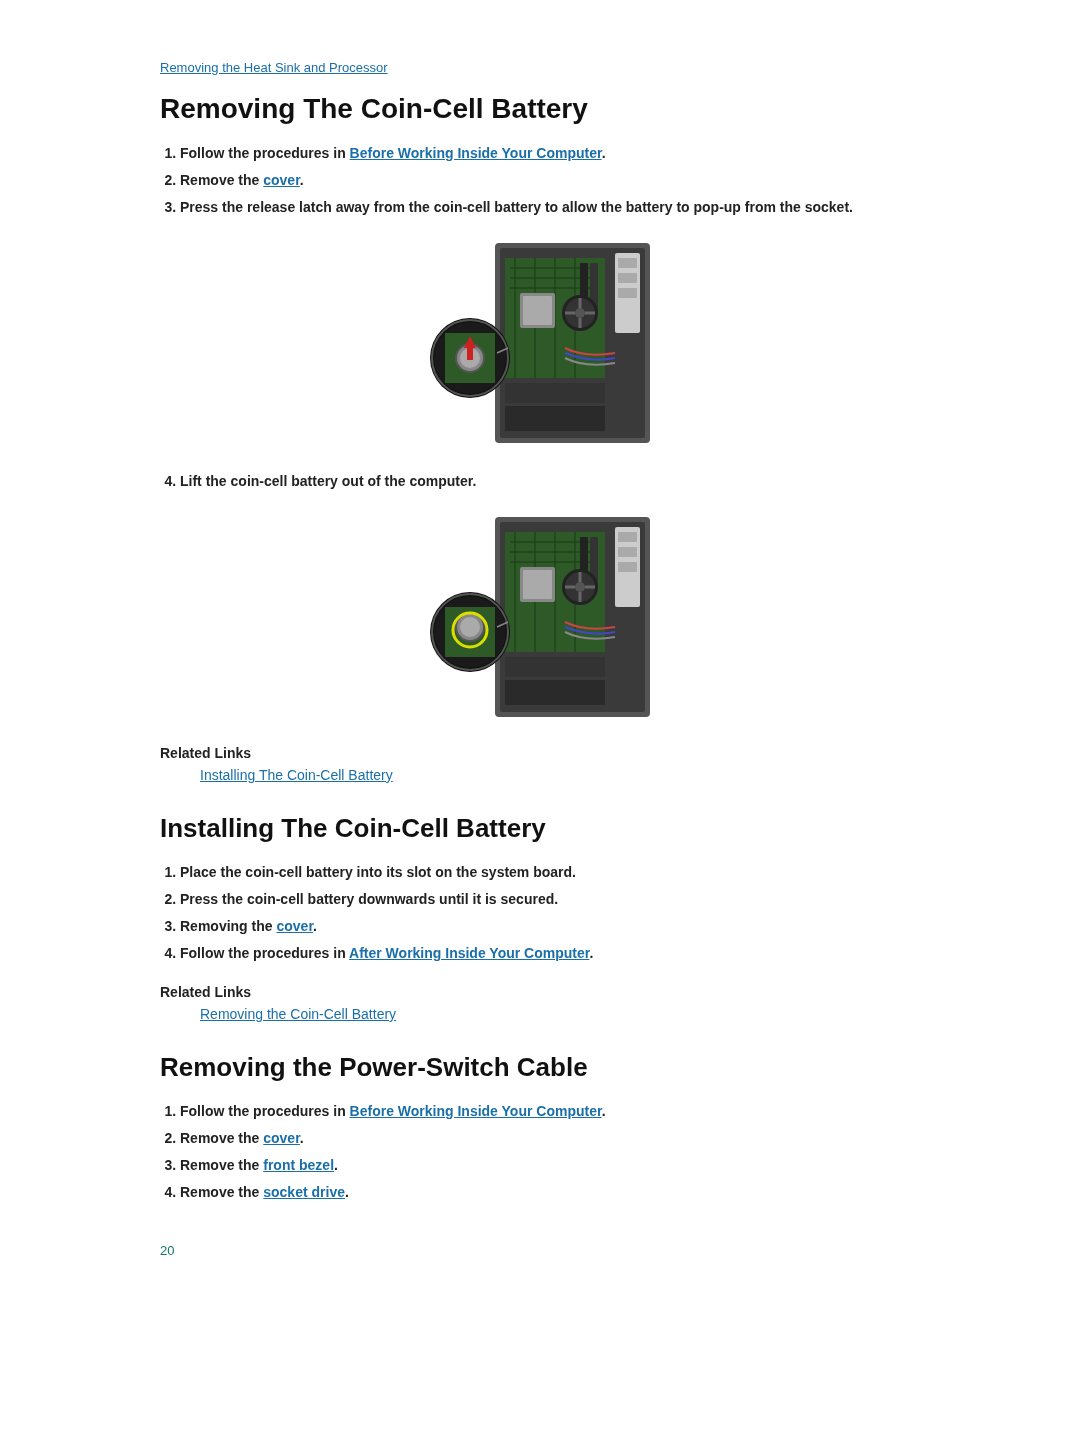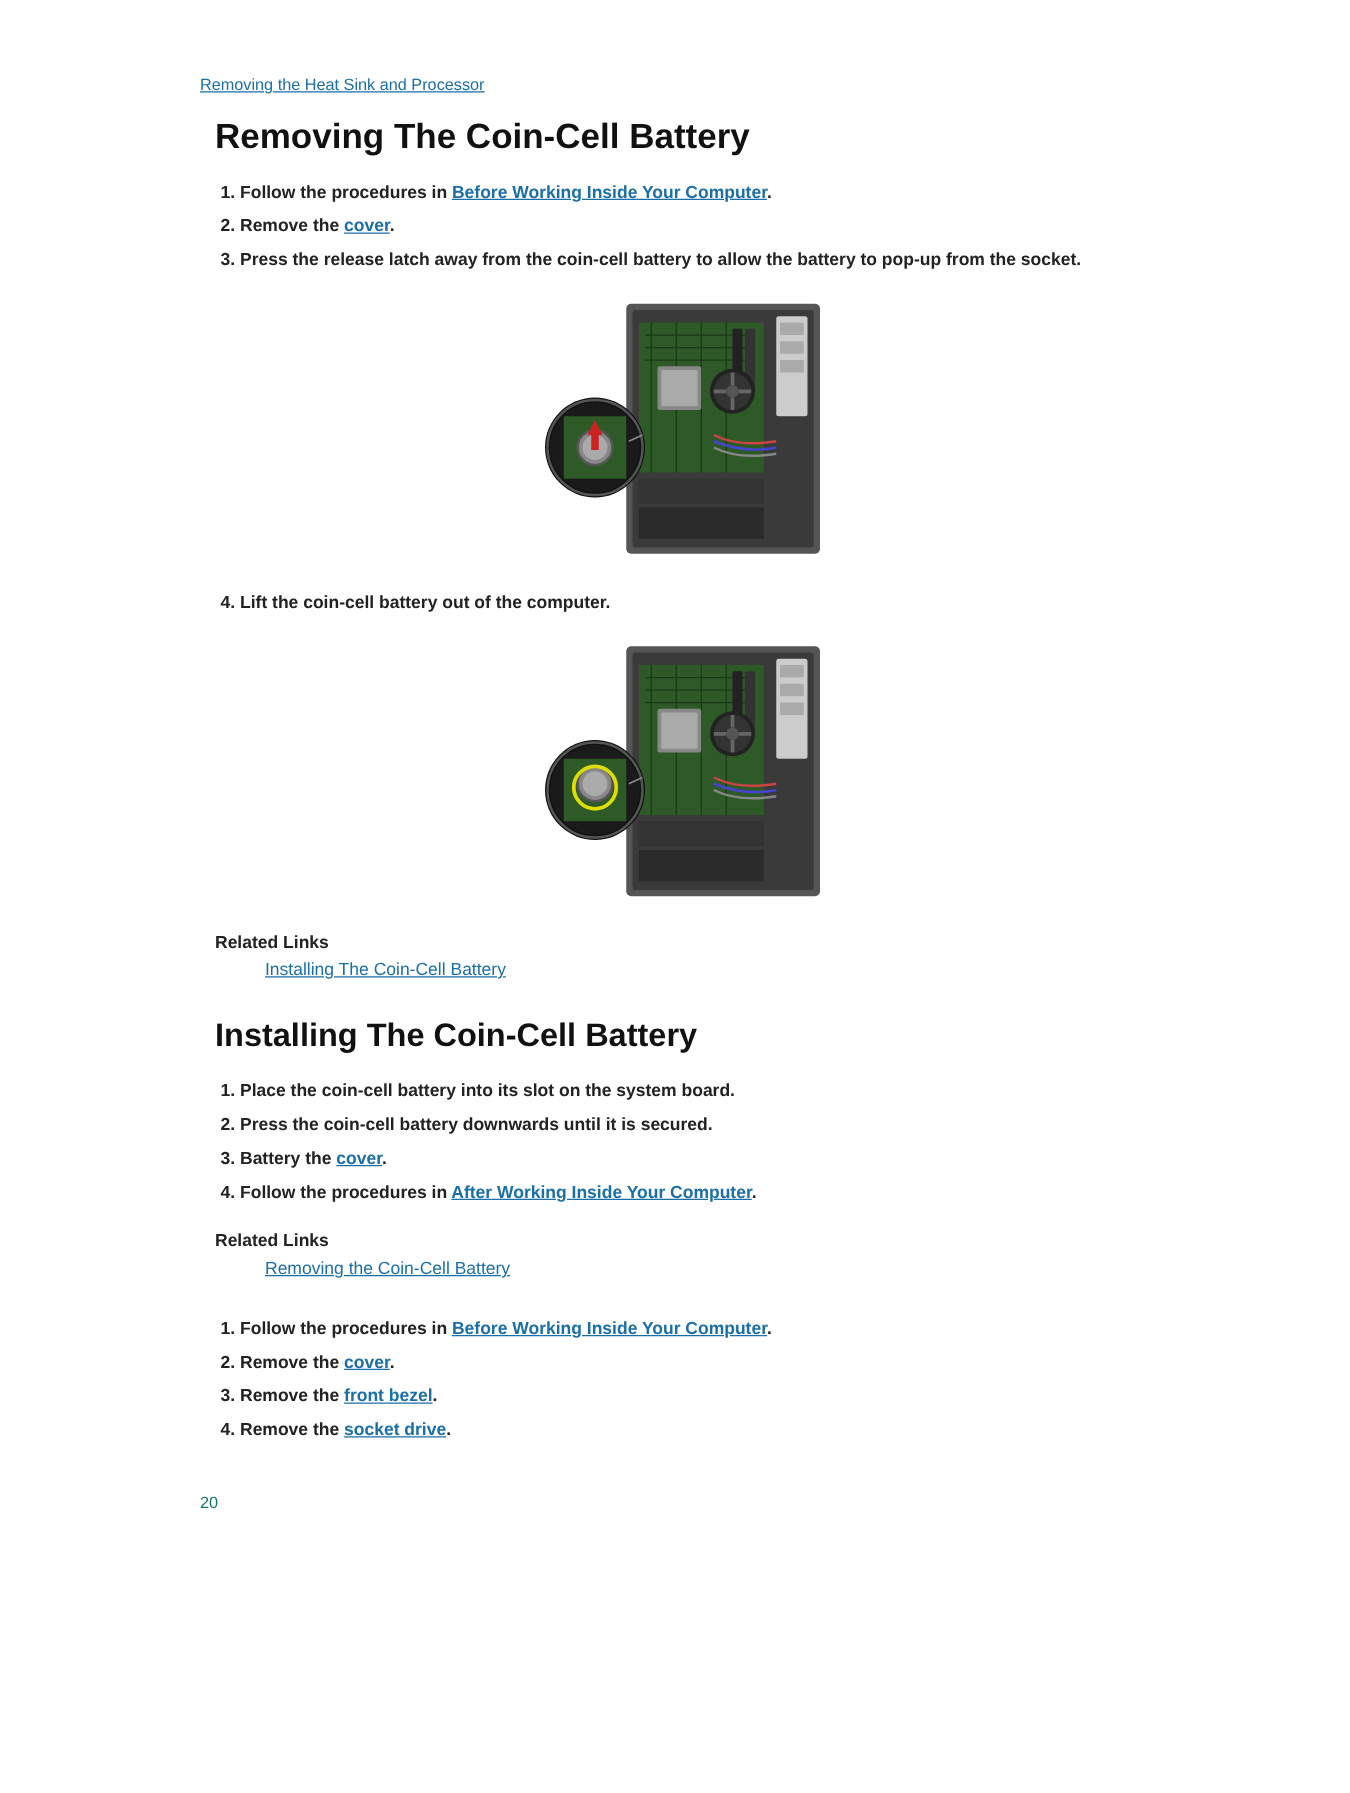--- a/index.html
+++ b/index.html
@@ -80,21 +80,20 @@
       list-style: none;
       margin-left: 40px;
     }
 
     .related-links-list li {
       margin-bottom: 4px;
     }
 
     .section {
       margin-bottom: 30px;
-      margin-left: 12px;
     }
 
     .page-number {
       font-size: 13px;
       color: #0f766e;
       margin-top: 40px;
     }
   </style>
 </head>
 <body>
@@ -254,38 +253,39 @@
   <h2>Installing The Coin-Cell Battery</h2>
 
   <ol>
     <li>
       <span>Place the coin-cell battery into its slot on the system board.</span>
     </li>
     <li>
       <span>Press the coin-cell battery downwards until it is secured.</span>
     </li>
     <li>
-      <span>Battery the </span><a href="#">cover</a><span>.</span>
+      <span>Removing the </span><a href="#">cover</a><span>.</span>
     </li>
     <li>
       <span>Follow the procedures in </span><a href="#">After Working Inside Your Computer</a><span>.</span>
     </li>
   </ol>
 
   <div class="related-links-section">
     <div class="related-links-title">Related Links</div>
     <ul class="related-links-list">
       <li>
         <a href="#">Removing the Coin-Cell Battery</a>
       </li>
     </ul>
   </div>
 </div>
 
 <div class="section">
+  <h2>Removing the Power-Switch Cable</h2>
 
   <ol>
     <li>
       <span>Follow the procedures in </span><a href="#">Before Working Inside Your Computer</a><span>.</span>
     </li>
     <li>
       <span>Remove the </span><a href="#">cover</a><span>.</span>
     </li>
     <li>
       <span>Remove the </span><a href="#">front bezel</a><span>.</span>

